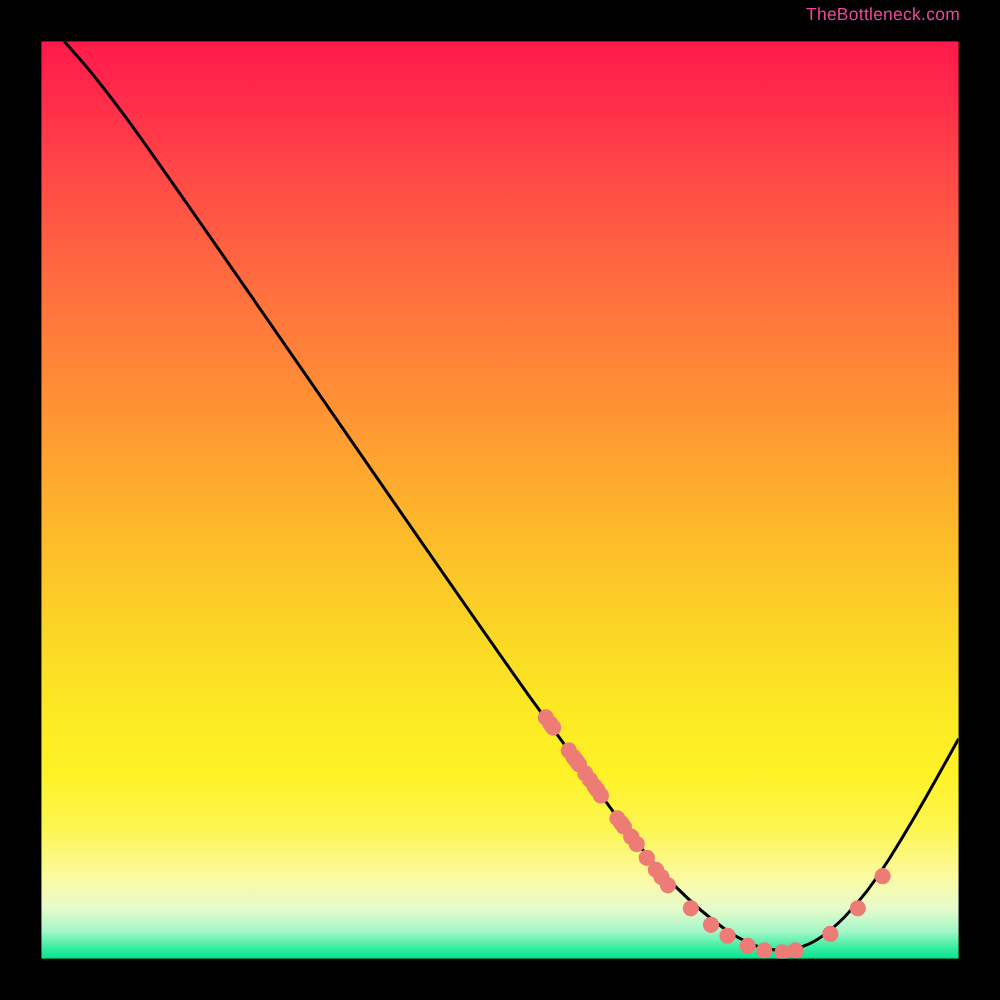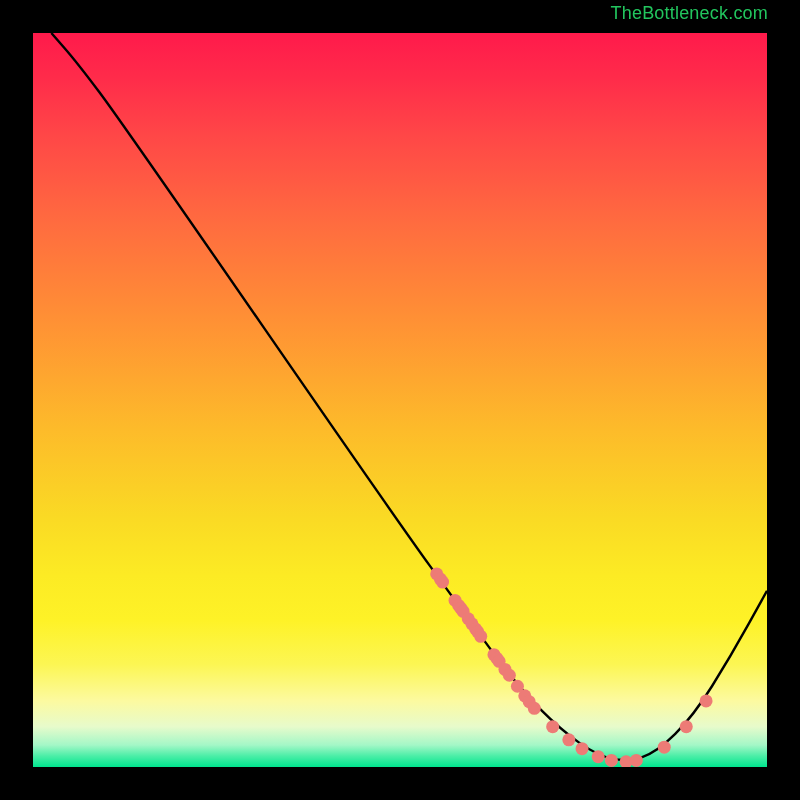--- a/index.html
+++ b/index.html
@@ -7,22 +7,22 @@
   .frame {
     position: absolute;
     left: 0; top: 0;
     width: 800px; height: 800px;
     background: #000;
   }
   .attribution {
     position: absolute;
     top: 3px;
     right: 32px;
-    color: #22c55e;
-    font-size: 18px;
+    color: #ec4899;
+    font-size: 14px;
     font-weight: 400;
     letter-spacing: 0.2px;
     margin-left: 38px;
   }
   .plot-area {
     position: absolute;
     left: 33px;
     top: 33px;
     width: 734px;
     height: 734px;

